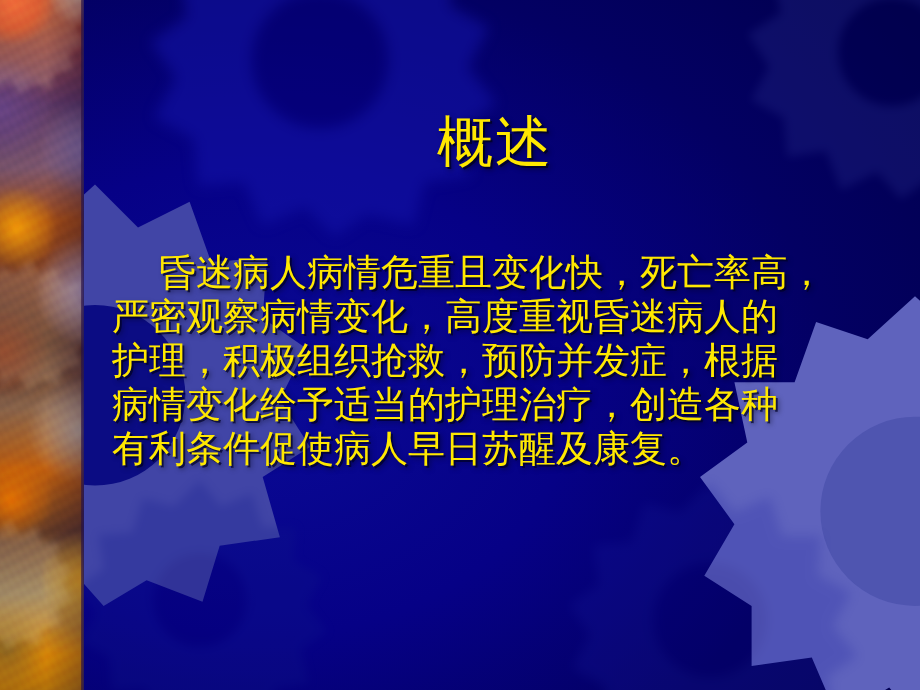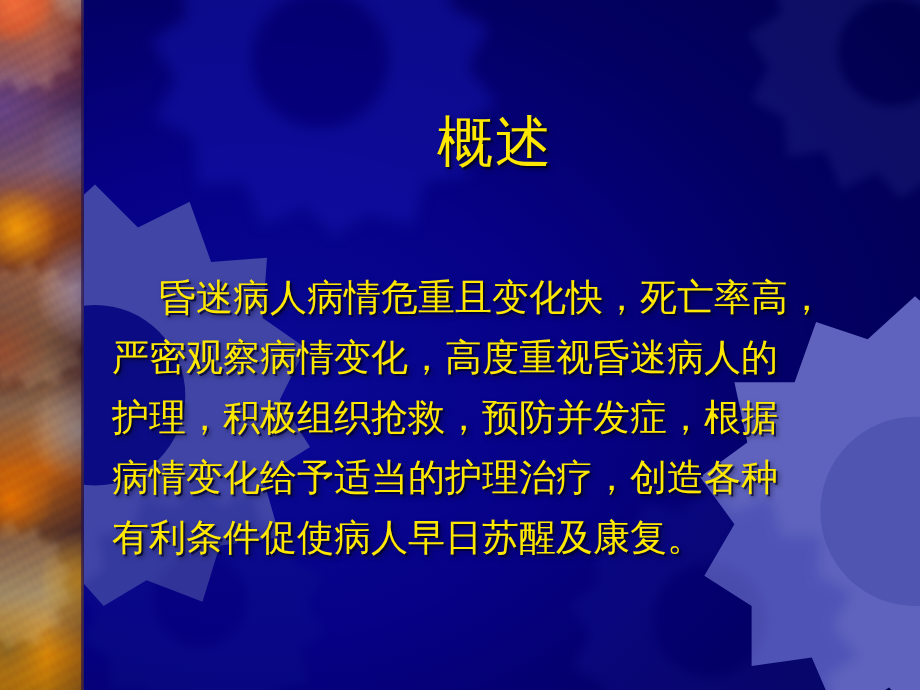--- a/index.html
+++ b/index.html
@@ -108,25 +108,25 @@
     font-size: 56px;
     line-height: 1.08;
     font-weight: 400;
     letter-spacing: 2px;
     text-shadow: 2px 2px 0 rgba(0,0,30,.75), 3px 3px 5px rgba(0,0,20,.55);
     white-space: pre;
   }
   #body-text {
     position: absolute;
     left: 112px;
-    top: 268px;
+    top: 251px;
     width: 790px;
     color: #ffe800;
     font-size: 37px;
-    line-height: 60px;
+    line-height: 44px;
     letter-spacing: 0px;
     text-shadow: 2px 2px 0 rgba(0,0,35,.7), 3px 3px 5px rgba(0,0,20,.5);
     white-space: pre-wrap;
   }
 </style>
 </head>
 <body>
 
 <div id="slide">
 

